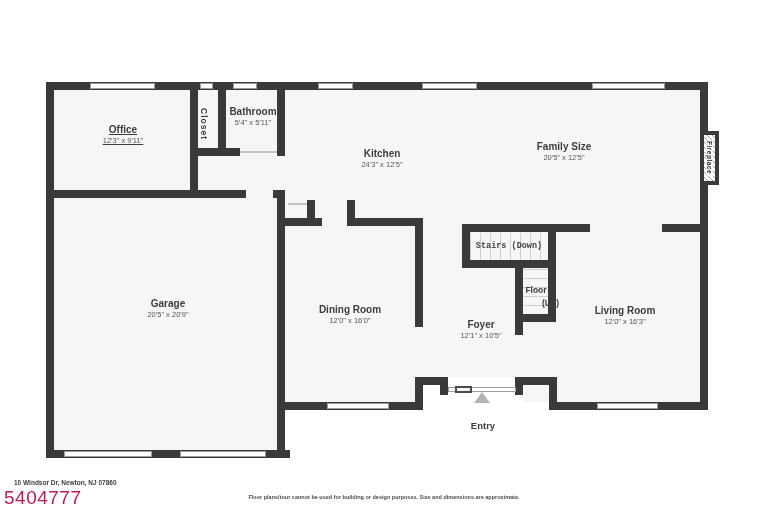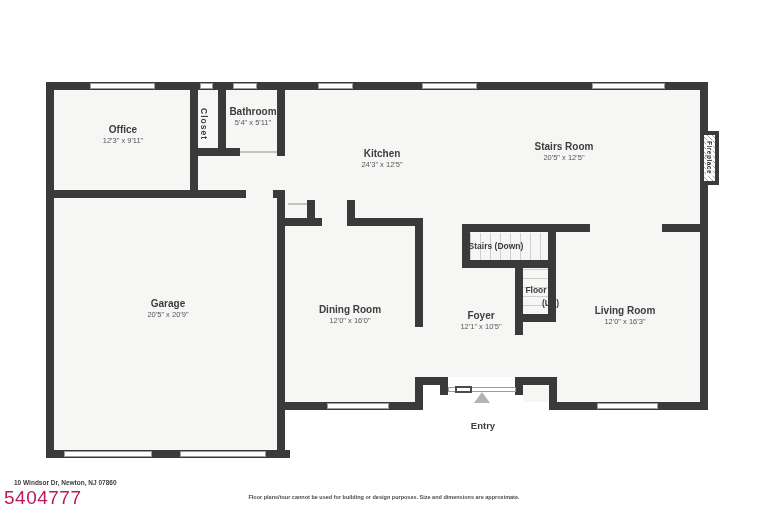--- a/index.html
+++ b/index.html
@@ -100,55 +100,55 @@
 
   <div class="win" style="left:327px;top:403px;width:62px;height:6px;"></div>
   <div class="win" style="left:597px;top:403px;width:61px;height:6px;"></div>
   <div class="win" style="left:64px;top:451px;width:88px;height:6px;"></div>
   <div class="win" style="left:180px;top:451px;width:86px;height:6px;"></div>
 
   <div class="fireplace">
     <span class="fl">Fireplace</span>
   </div>
 
-  <div class="room" style="left:123px;top:135px;">
+  <div class="room" style="left:123px;top:135px;text-decoration:underline;">
     <div class="nm">Office</div>
     <div class="dm">12'3" x 9'11"</div>
   </div>
   <div class="vlabel" style="left:204px;top:124px;">Closet</div>
   <div class="room" style="left:253px;top:117px;">
     <div class="nm">Bathroom</div>
     <div class="dm">5'4" x 5'11"</div>
   </div>
   <div class="room" style="left:382px;top:159px;">
     <div class="nm">Kitchen</div>
     <div class="dm">24'3" x 12'5"</div>
   </div>
   <div class="room" style="left:564px;top:152px;">
-    <div class="nm">Stairs Room</div>
+    <div class="nm">Family Size</div>
     <div class="dm">20'5" x 12'5"</div>
   </div>
   <div class="room" style="left:168px;top:309px;">
     <div class="nm">Garage</div>
     <div class="dm">20'5" x 20'9"</div>
   </div>
   <div class="room" style="left:350px;top:315px;">
     <div class="nm">Dining Room</div>
     <div class="dm">12'0" x 16'0"</div>
   </div>
-  <div class="room" style="left:481px;top:321px;text-align:center;">
+  <div class="room" style="left:481px;top:330px;text-align:center;">
     <div class="nm">Foyer</div>
     <div class="dm">12'1" x 10'5"</div>
   </div>
   <div class="room" style="left:625px;top:316px;text-align:center;">
     <div class="nm">Living Room</div>
     <div class="dm">12'0" x 16'3"</div>
   </div>
 
-  <div class="stairlabel" style="left:496px;top:246px;">Stairs (Down)</div>
+  <div class="stairlabel" style="left:509px;top:246px;font-family:Liberation Mono, monospace;">Stairs (Down)</div>
   <div class="stairlabel" style="left:536px;top:290px;">Floor</div>
   <div class="stairlabel" style="left:536px;top:303px;padding-left:29px;">(Up)</div>
 
   <div class="tri" style="left:474px;top:392px;"></div>
   <div class="entrylabel" style="left:483px;top:407px;margin-top:13px;">Entry</div>
 
 </div>
 
 <div class="address">10 Windsor Dr, Newton, NJ 07860</div>
 <div class="photoid">5404777</div>

